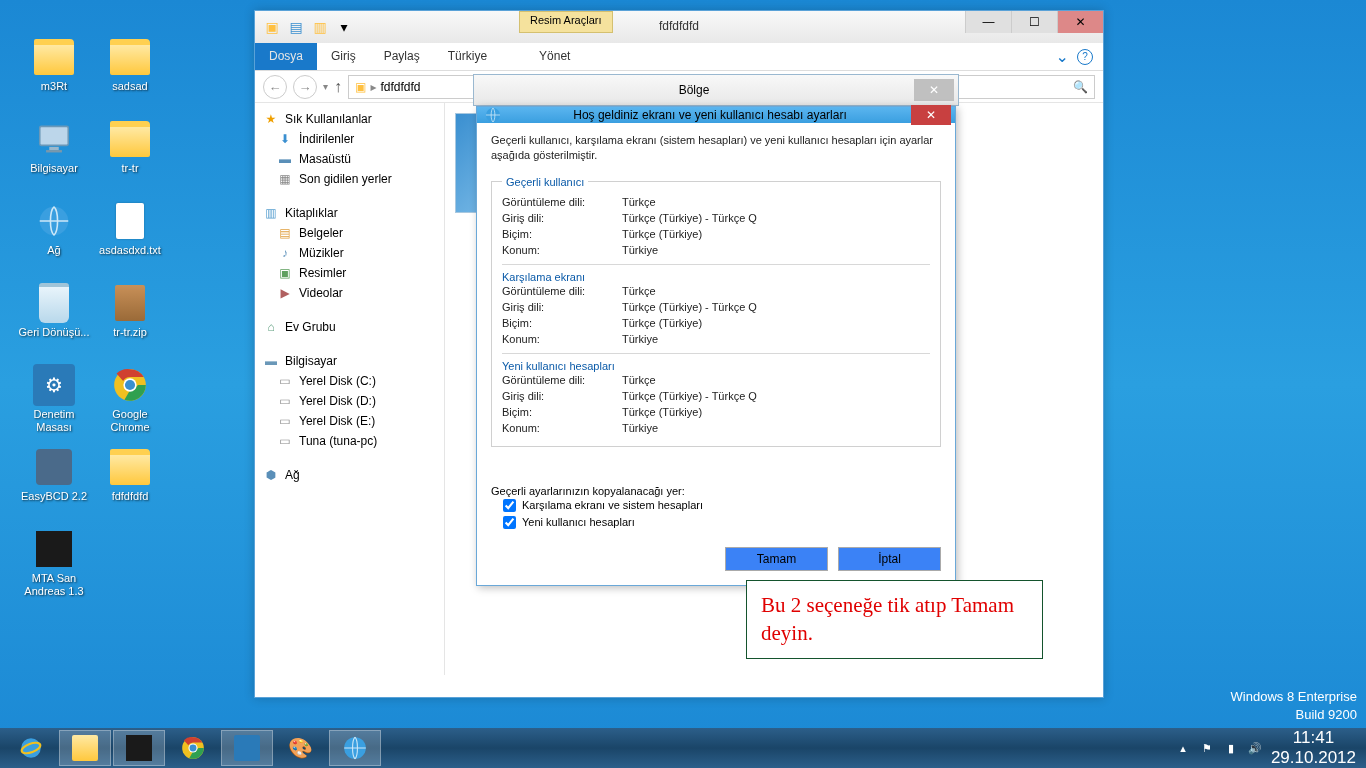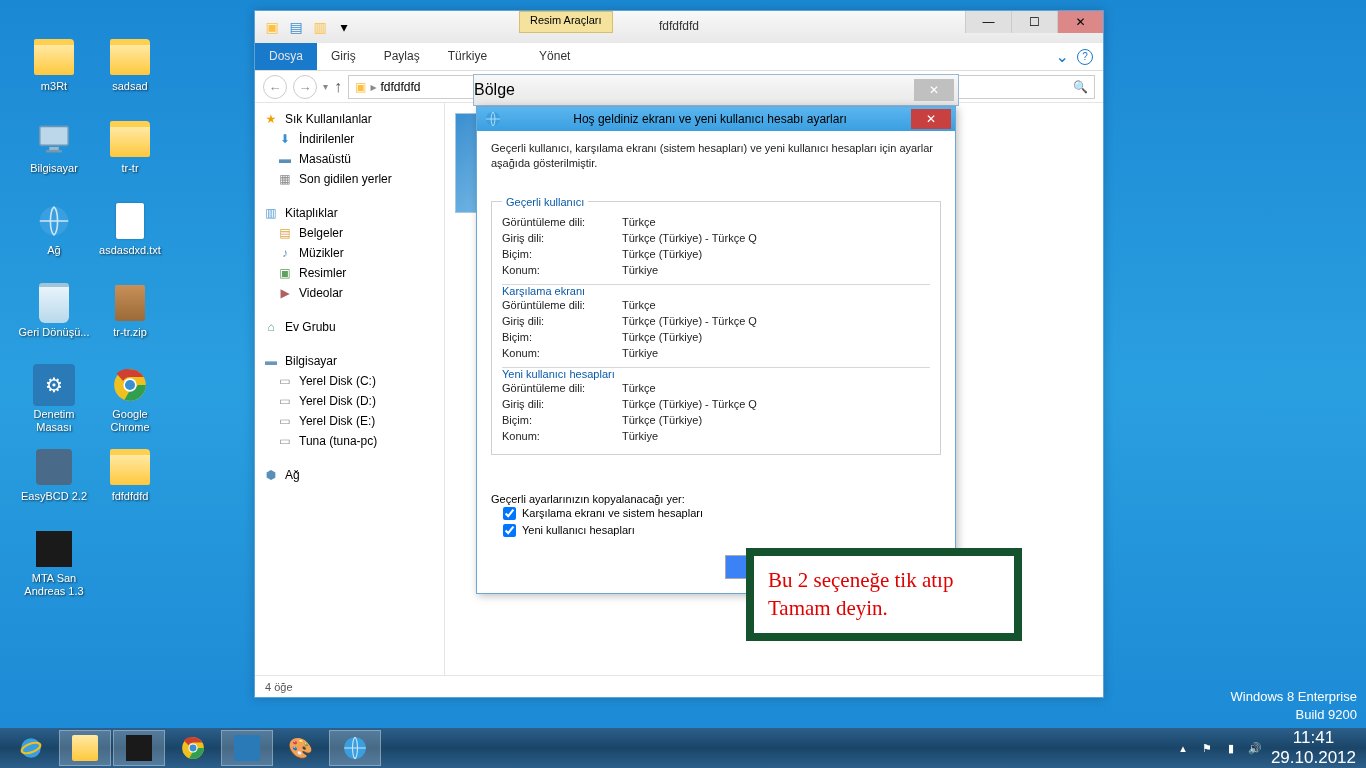--- a/index.html
+++ b/index.html
@@ -60,45 +60,45 @@
 .tree-group { margin-bottom: 14px; }
 .tree-item { padding: 2px 4px 2px 18px; display: flex; align-items: center; gap: 6px; cursor: pointer; white-space: nowrap; }
 .tree-item.head { padding-left: 4px; font-weight: normal; }
 .tree-item .ticn { width: 16px; height: 16px; display: inline-flex; align-items: center; justify-content: center; font-size: 12px; }
 .exp-content { flex: 1; padding: 10px; }
 .exp-content .thumb { width: 80px; height: 100px; border: 1px solid #a8c8e0; background: linear-gradient(135deg,#3a8fd0,#88c4ec); }
 .exp-status { height: 22px; border-top: 1px solid #e5e5e5; padding: 2px 10px; font-size: 11px; color: #555; display: flex; align-items: center; }
 
 
 .region { position: absolute; left: 473px; top: 74px; width: 486px; height: 32px; background: linear-gradient(#f8f8f8,#e8e8e8); border: 1px solid #9ab8d0; display: flex; align-items: center; }
-.region .r-title { flex: 1; font-size: 16px; }
+.region .r-title { flex: 1; text-align: center; font-size: 12px; }
 .region .r-close { width: 40px; height: 22px; background: #c0c0c0; display: flex; align-items: center; justify-content: center; cursor: pointer; margin-right: 4px; font-size: 12px; color: #fff; }
 
 
 .dialog { position: absolute; left: 476px; top: 106px; width: 480px; background: #fff; border: 1px solid #6aa8d8; box-shadow: 2px 2px 8px rgba(0,0,0,0.25); }
-.dlg-title { height: 24px; background: linear-gradient(#5bb5ef,#3a9fe0); display: flex; align-items: center; padding: 0 8px; color: #000; font-size: 12px; justify-content: center; }
+.dlg-title { height: 16px; background: linear-gradient(#5bb5ef,#3a9fe0); display: flex; align-items: center; padding: 0 8px; color: #000; font-size: 12px; justify-content: center; }
 .dlg-title .globe { width: 16px; height: 16px; margin-right: 8px; }
 .dlg-title .t-text { flex: 1; text-align: center; }
 .dlg-title .d-close { width: 40px; height: 20px; background: #c84040; color: #fff; display: flex; align-items: center; justify-content: center; cursor: pointer; font-size: 12px; margin-right: -4px; }
 .dlg-body { padding: 10px 14px; font-size: 11px; color: #222; }
-.dlg-desc { margin-bottom: 24px; line-height: 1.4; }
+.dlg-desc { margin-bottom: 12px; line-height: 1.4; }
 .fieldset { border: 1px solid #d0d0d0; padding: 6px 10px 10px; margin-bottom: 20px; }
 .fieldset legend { color: #0a5aa8; font-size: 11px; padding: 0 4px; }
 .row { display: flex; padding: 2px 0; }
 .row .k { width: 120px; }
 .row .v { flex: 1; }
-.sect-title { color: #0a5aa8; border-top: 1px solid #d8d8d8; margin-top: 6px; }
+.sect-title { color: #0a5aa8; border-top: 1px solid #d8d8d8; padding-top: 6px; margin-top: 6px; }
 .dlg-copy { padding: 8px 14px 0; font-size: 11px; }
 .chk { display: flex; align-items: center; gap: 6px; padding: 2px 0 2px 12px; }
 .chk input { width: 13px; height: 13px; }
 .dlg-buttons { display: flex; justify-content: flex-end; gap: 10px; padding: 16px 14px 14px; }
 .dlg-buttons button { width: 103px; height: 24px; font-size: 12px; background: #3b82f6; border: 1px solid #aaa; cursor: pointer; }
 
 
-.annot { position: absolute; left: 746px; top: 548px; width: 276px; padding: 10px 14px; background: #fff; border: 8px solid #14532d; color: #e00000; font-family: "Comic Sans MS", cursive; font-size: 21px; line-height: 1.35; z-index: 50; }
+.annot { position: absolute; left: 746px; top: 580px; width: 297px; padding: 10px 14px; background: #fff; border: 1px solid #14532d; color: #e00000; font-family: "Comic Sans MS", cursive; font-size: 21px; line-height: 1.35; z-index: 50; }
 </style>
 </head>
 <body>
 
 <div class="desktop-icons">
   <div class="col">
     <div class="desktop-icon">
         <div class="ic fold"></div>
         <div class="lbl">m3Rt</div>
       </div>
@@ -295,23 +295,20 @@
         <div class="tree-item head">
             <span class="ticn" style="color:#5a8fb8">⬢</span>
             <span>Ağ</span>
           </div>
       </div>
     </div>
     <div class="exp-content">
       <div class="thumb"></div>
     </div>
   </div>
-  <div class="exp-status">
-      <span>4 öğe</span>
-    </div>
 </div>
 
 <div class="region">
   <div class="r-title">Bölge</div>
   <div class="r-close">✕</div>
 </div>
 
 <div class="dialog">
   <div class="dlg-title">
     <span class="globe"><svg viewBox="0 0 16 16">

